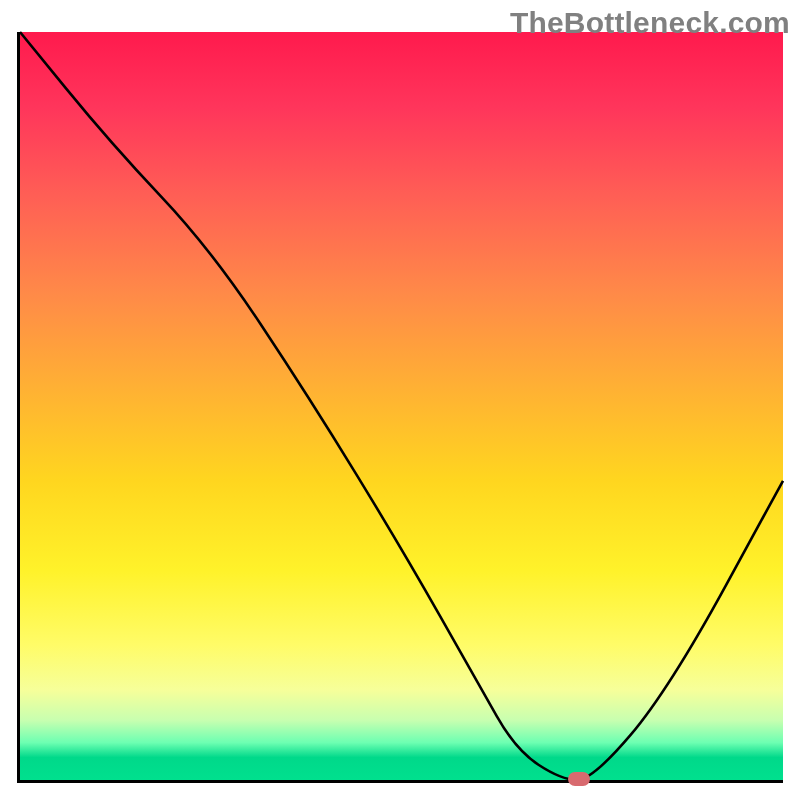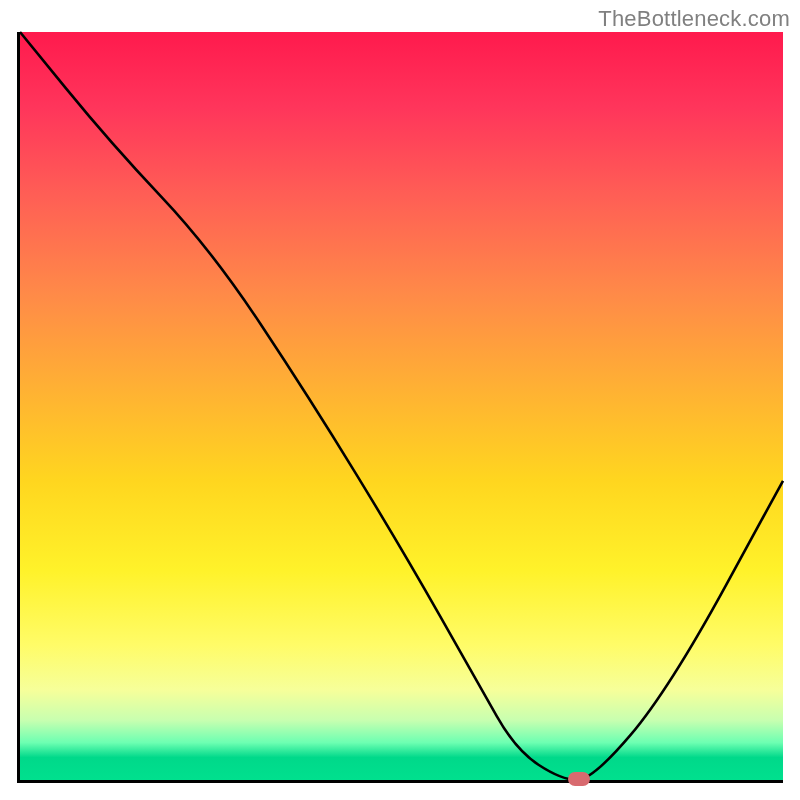--- a/index.html
+++ b/index.html
@@ -7,22 +7,22 @@
   .frame {
     position: relative;
     width: 800px;
     height: 800px;
   }
   .watermark {
     position: absolute;
     top: 6px;
     right: 10px;
     font-family: Arial, Helvetica, sans-serif;
-    font-size: 22px;
-    font-weight: normal;
+    font-size: 30px;
+    font-weight: bold;
     color: #808080;
     letter-spacing: 0.2px;
     z-index: 10;
   }
   .plot {
     position: absolute;
     left: 17px;
     top: 32px;
     width: 766px;
     height: 751px;

